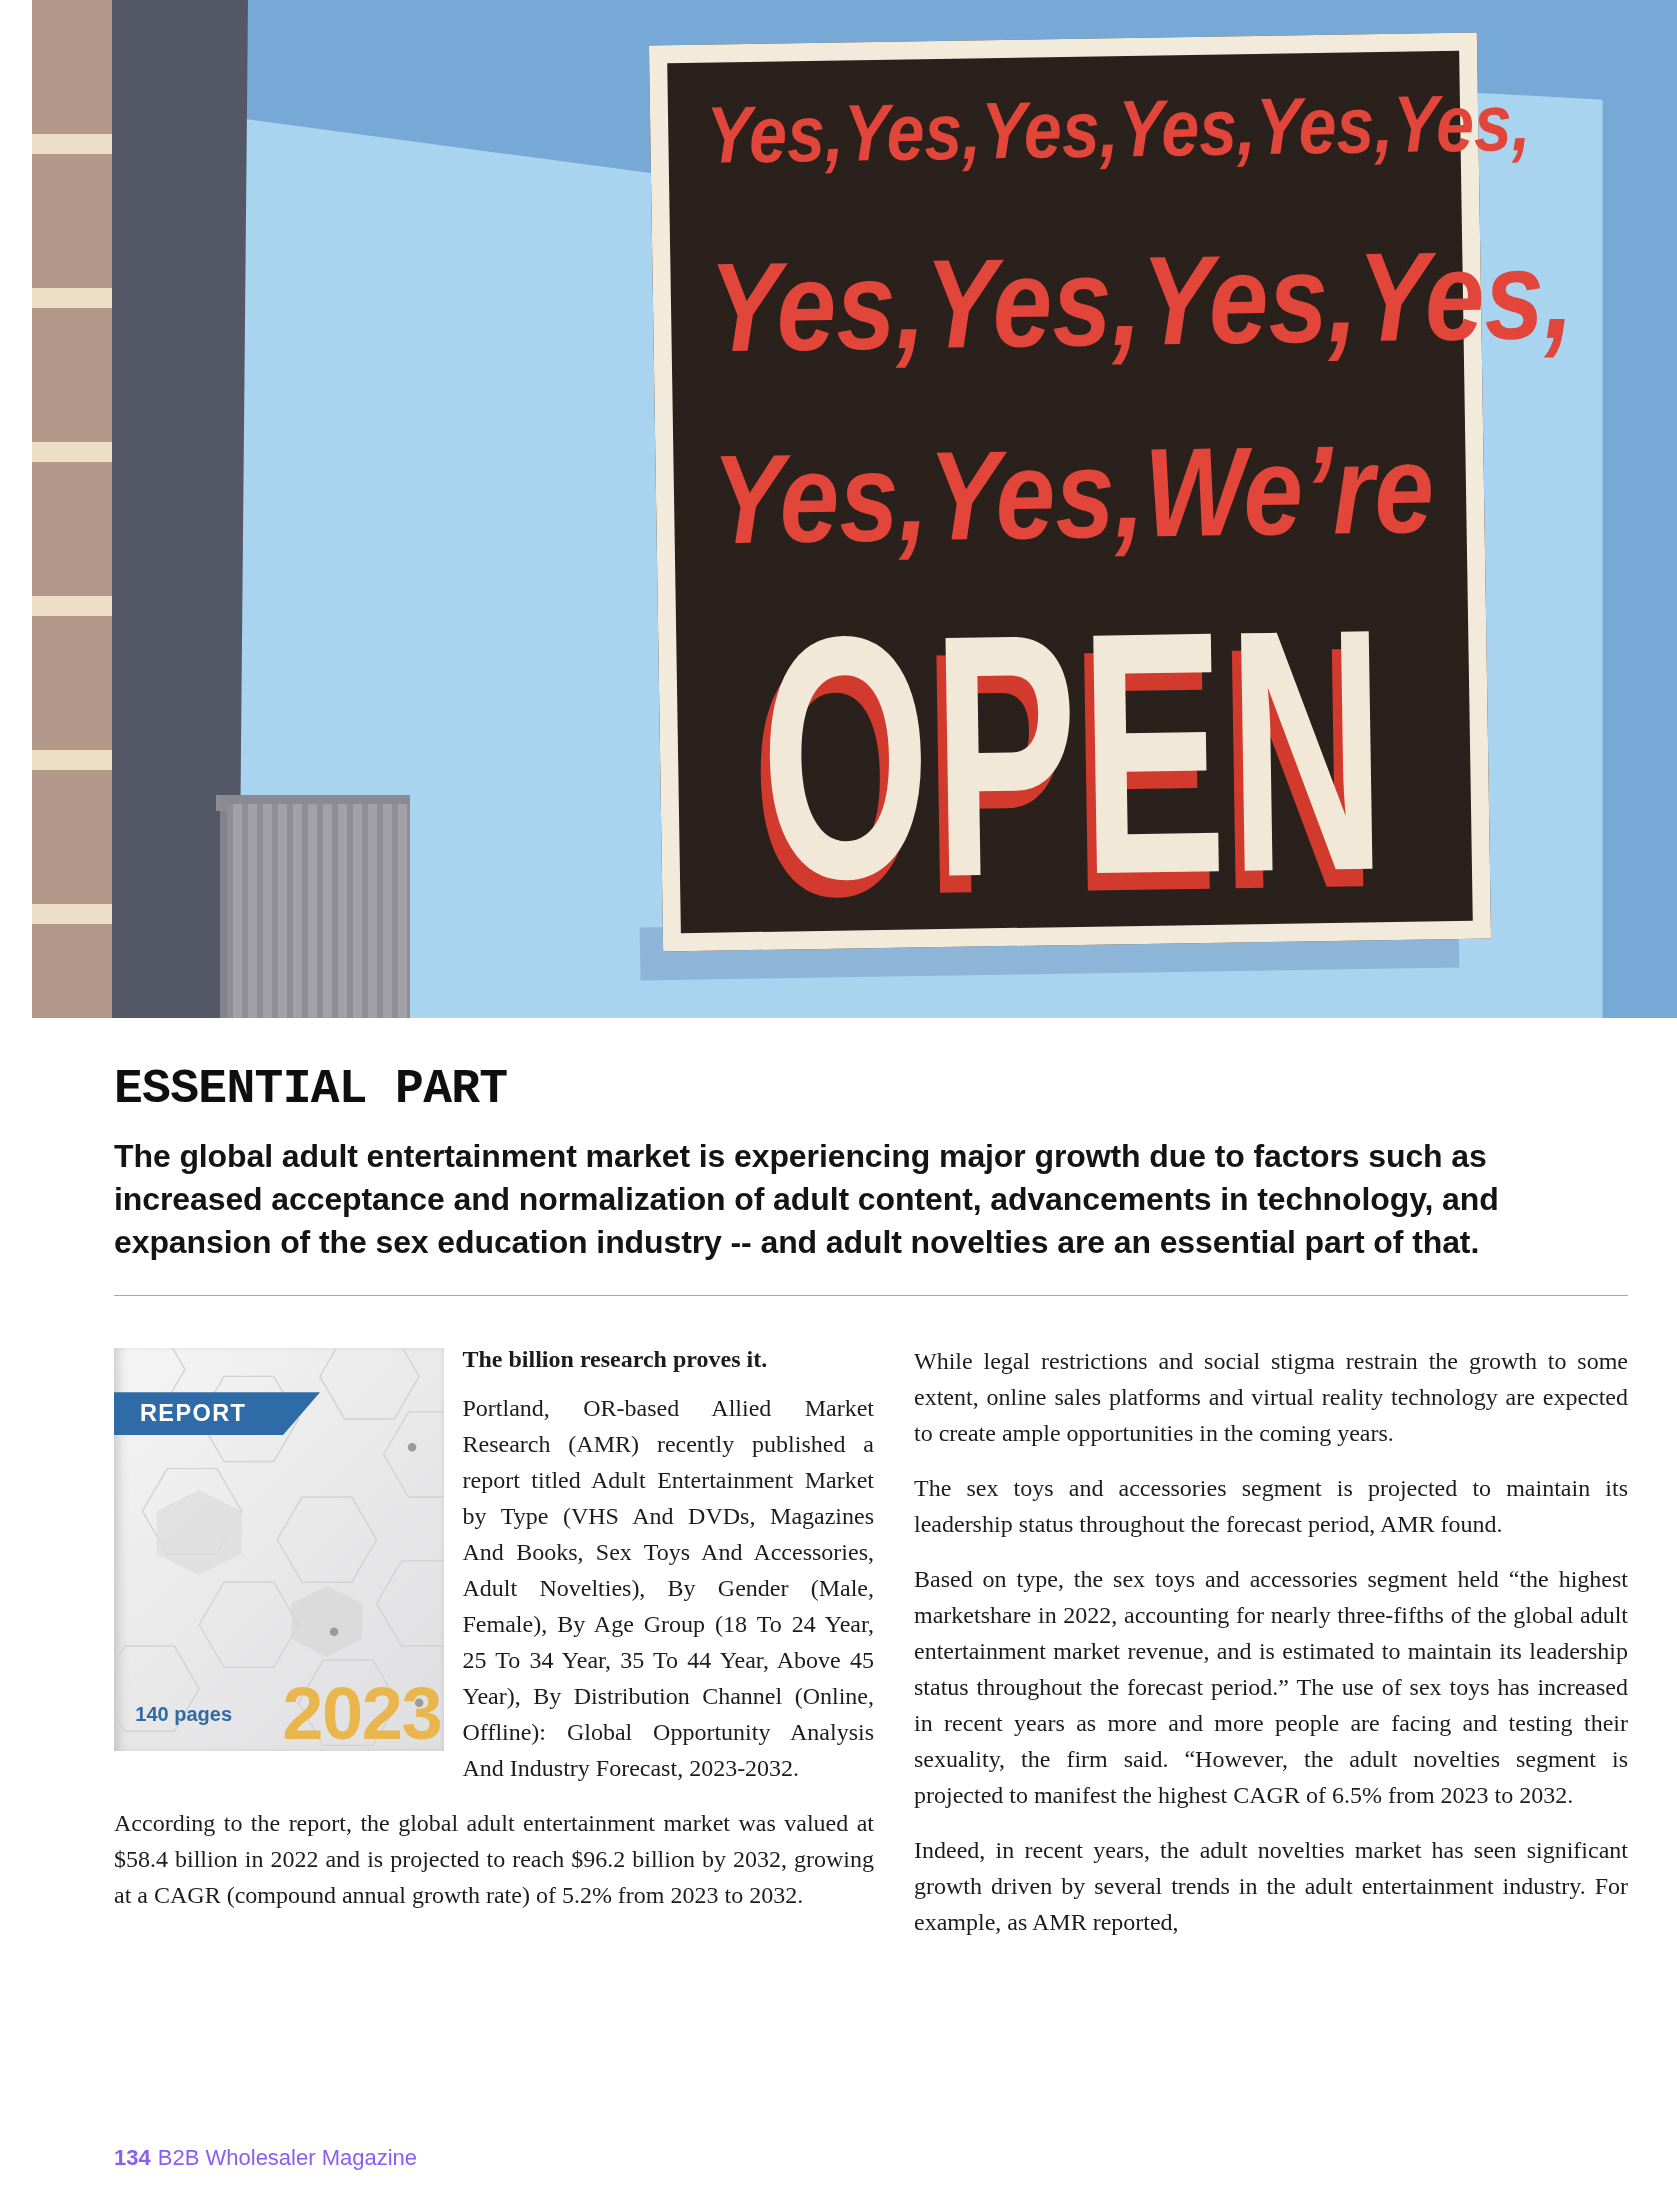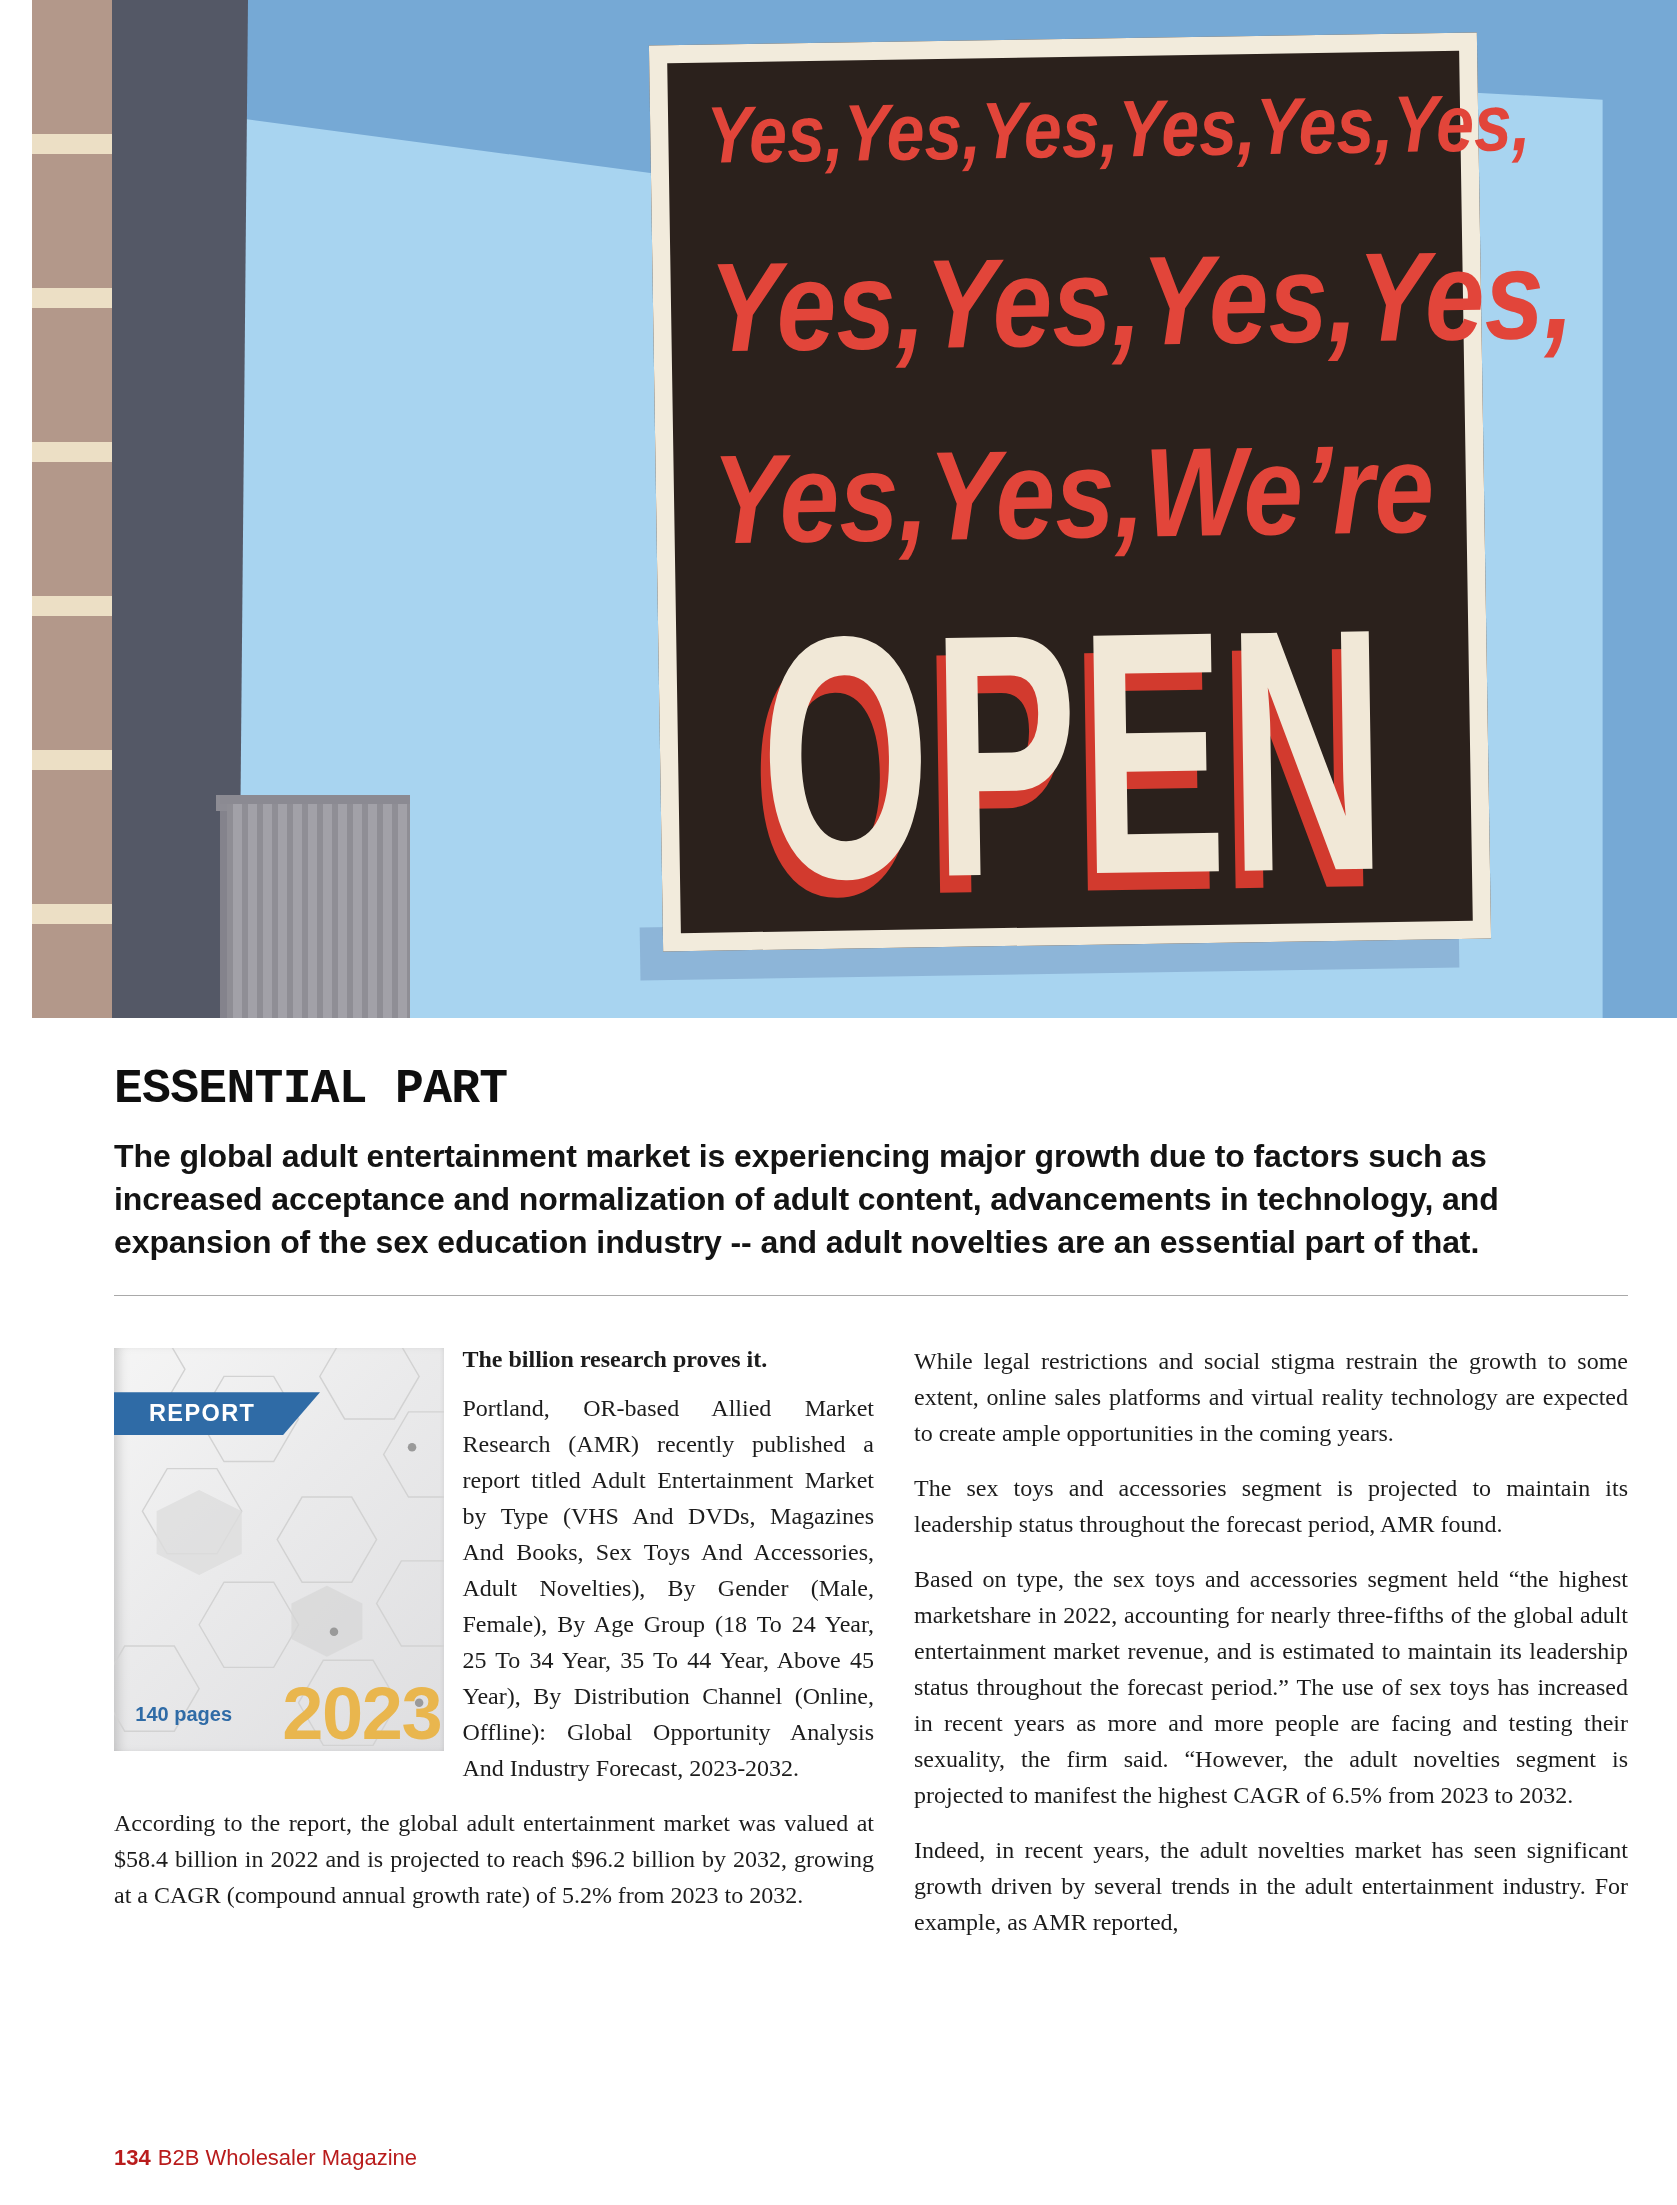--- a/index.html
+++ b/index.html
@@ -59,32 +59,32 @@
 
   
   .report-cover{position:relative;float:left;width:330px;height:403px;margin:5.7px 18.5px 11.4px 0;
       background:linear-gradient(135deg,#f5f5f5 0%,#eaeaeb 45%,#dedee0 100%);
       box-shadow:inset 10px 0 12.8px -7.1px rgba(0,0,0,0.20), inset -2.8px 0 5.7px -2.8px rgba(0,0,0,0.10);
       overflow:hidden;}
   .hexes{position:absolute;inset:0;}
   .report-badge{position:absolute;left:0;top:44px;width:206px;height:43px;background:#2f6ba6;
       clip-path:polygon(0 0,100% 0,82% 100%,0 100%);
       font-family:"Liberation Sans",sans-serif;font-weight:bold;font-size:23.5px;color:#ffffff;
-      letter-spacing:1.4px;line-height:43px;padding-left:35px;box-sizing:border-box;}
+      letter-spacing:1.4px;line-height:43px;padding-left:26px;box-sizing:border-box;}
   .report-title{position:absolute;left:23px;top:112px;font-family:"Liberation Sans",sans-serif;
       font-weight:bold;font-size:32px;line-height:1.18;color:#46494d;}
   .report-title span{display:block;}
   .report-pages{position:absolute;left:21.3px;bottom:25.6px;font-family:"Liberation Sans",sans-serif;
       font-weight:bold;font-size:20px;color:#2f6ba6;}
   .report-year{position:absolute;right:2.8px;bottom:0px;font-family:"Liberation Sans",sans-serif;
       font-weight:bold;font-size:74px;line-height:1;color:#e9b64e;letter-spacing:-1.4px;}
 
   
   .footer{position:absolute;left:82px;top:2145px;font-family:"Liberation Sans",sans-serif;
-      font-size:22px;color:#b91c1c;}
+      font-size:22px;color:#8b5cf6;}
   .footer .pagenum{font-weight:bold;margin-right:7.1px;}
 </style>
 </head>
 <body>
 
 <div class="page">
 
   <div class="illustration">
     <div class="blue-medium"></div>
     <div class="brick-wall"></div>

